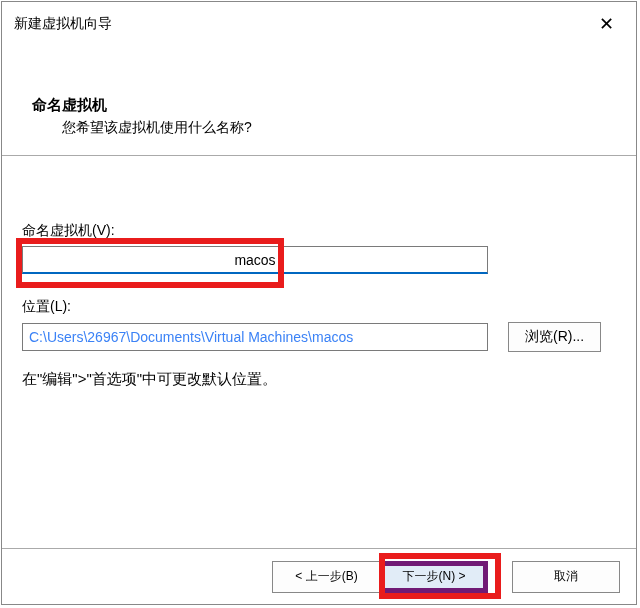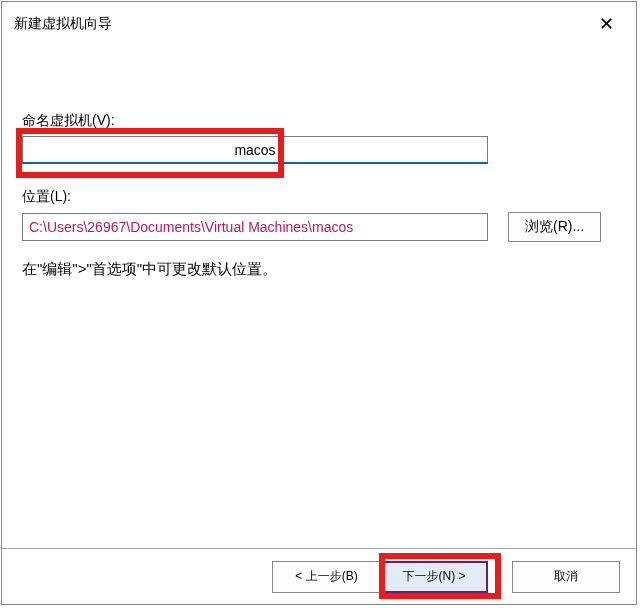--- a/index.html
+++ b/index.html
@@ -105,21 +105,21 @@
       align-items: center;
       gap: 20px;
     }
     .location-input {
       width: 466px;
       height: 28px;
       border: 1px solid #7a7a7a;
       padding: 3px 6px;
       font-size: 14px;
       font-family: Tahoma, "Segoe UI", sans-serif;
-      color: #be185d;
+      color: #3b82f6;
       outline: none;
       background: #fff;
     }
     .browse-btn {
       height: 30px;
       min-width: 90px;
       border: 1px solid #888;
       background: #fdfdfd;
       font-size: 14px;
       font-family: "Microsoft YaHei", "Segoe UI", sans-serif;
@@ -150,21 +150,21 @@
       font-family: "Microsoft YaHei", "Segoe UI", sans-serif;
       cursor: pointer;
       padding: 0 12px;
     }
     .footer-btn.back {
       margin-right: 0;
       border-right: none;
     }
     .footer-btn.next {
       background: #e1ecf7;
-      border: 2px solid #701a75;
+      border: 5px solid #701a75;
     }
     .footer-btn.cancel {
       margin-left: 24px;
     }
     .red-box-next {
       position: absolute;
       border: 6px solid #e91c1c;
       pointer-events: none;
       top: 4px;
       left: 377px;
@@ -173,20 +173,24 @@
     }
     .name-section { position: relative; }
   </style>
 </head>
 <body>
 
 <div class="dialog">
   <div class="titlebar">
     <div class="titlebar-title">新建虚拟机向导</div>
     <div class="close-btn">✕</div>
+  </div>
+  <div class="header-area">
+    <div class="header-title">命名虚拟机</div>
+    <div class="header-desc">您希望该虚拟机使用什么名称?</div>
   </div>
   <div class="content">
 
     <div class="name-section">
       <div class="name-row">
         <label class="field-label">命名虚拟机(V):</label>
         <div class="name-input-wrap">
           <input type="text" class="name-input" value="macos" style="">
         </div>
       </div>

